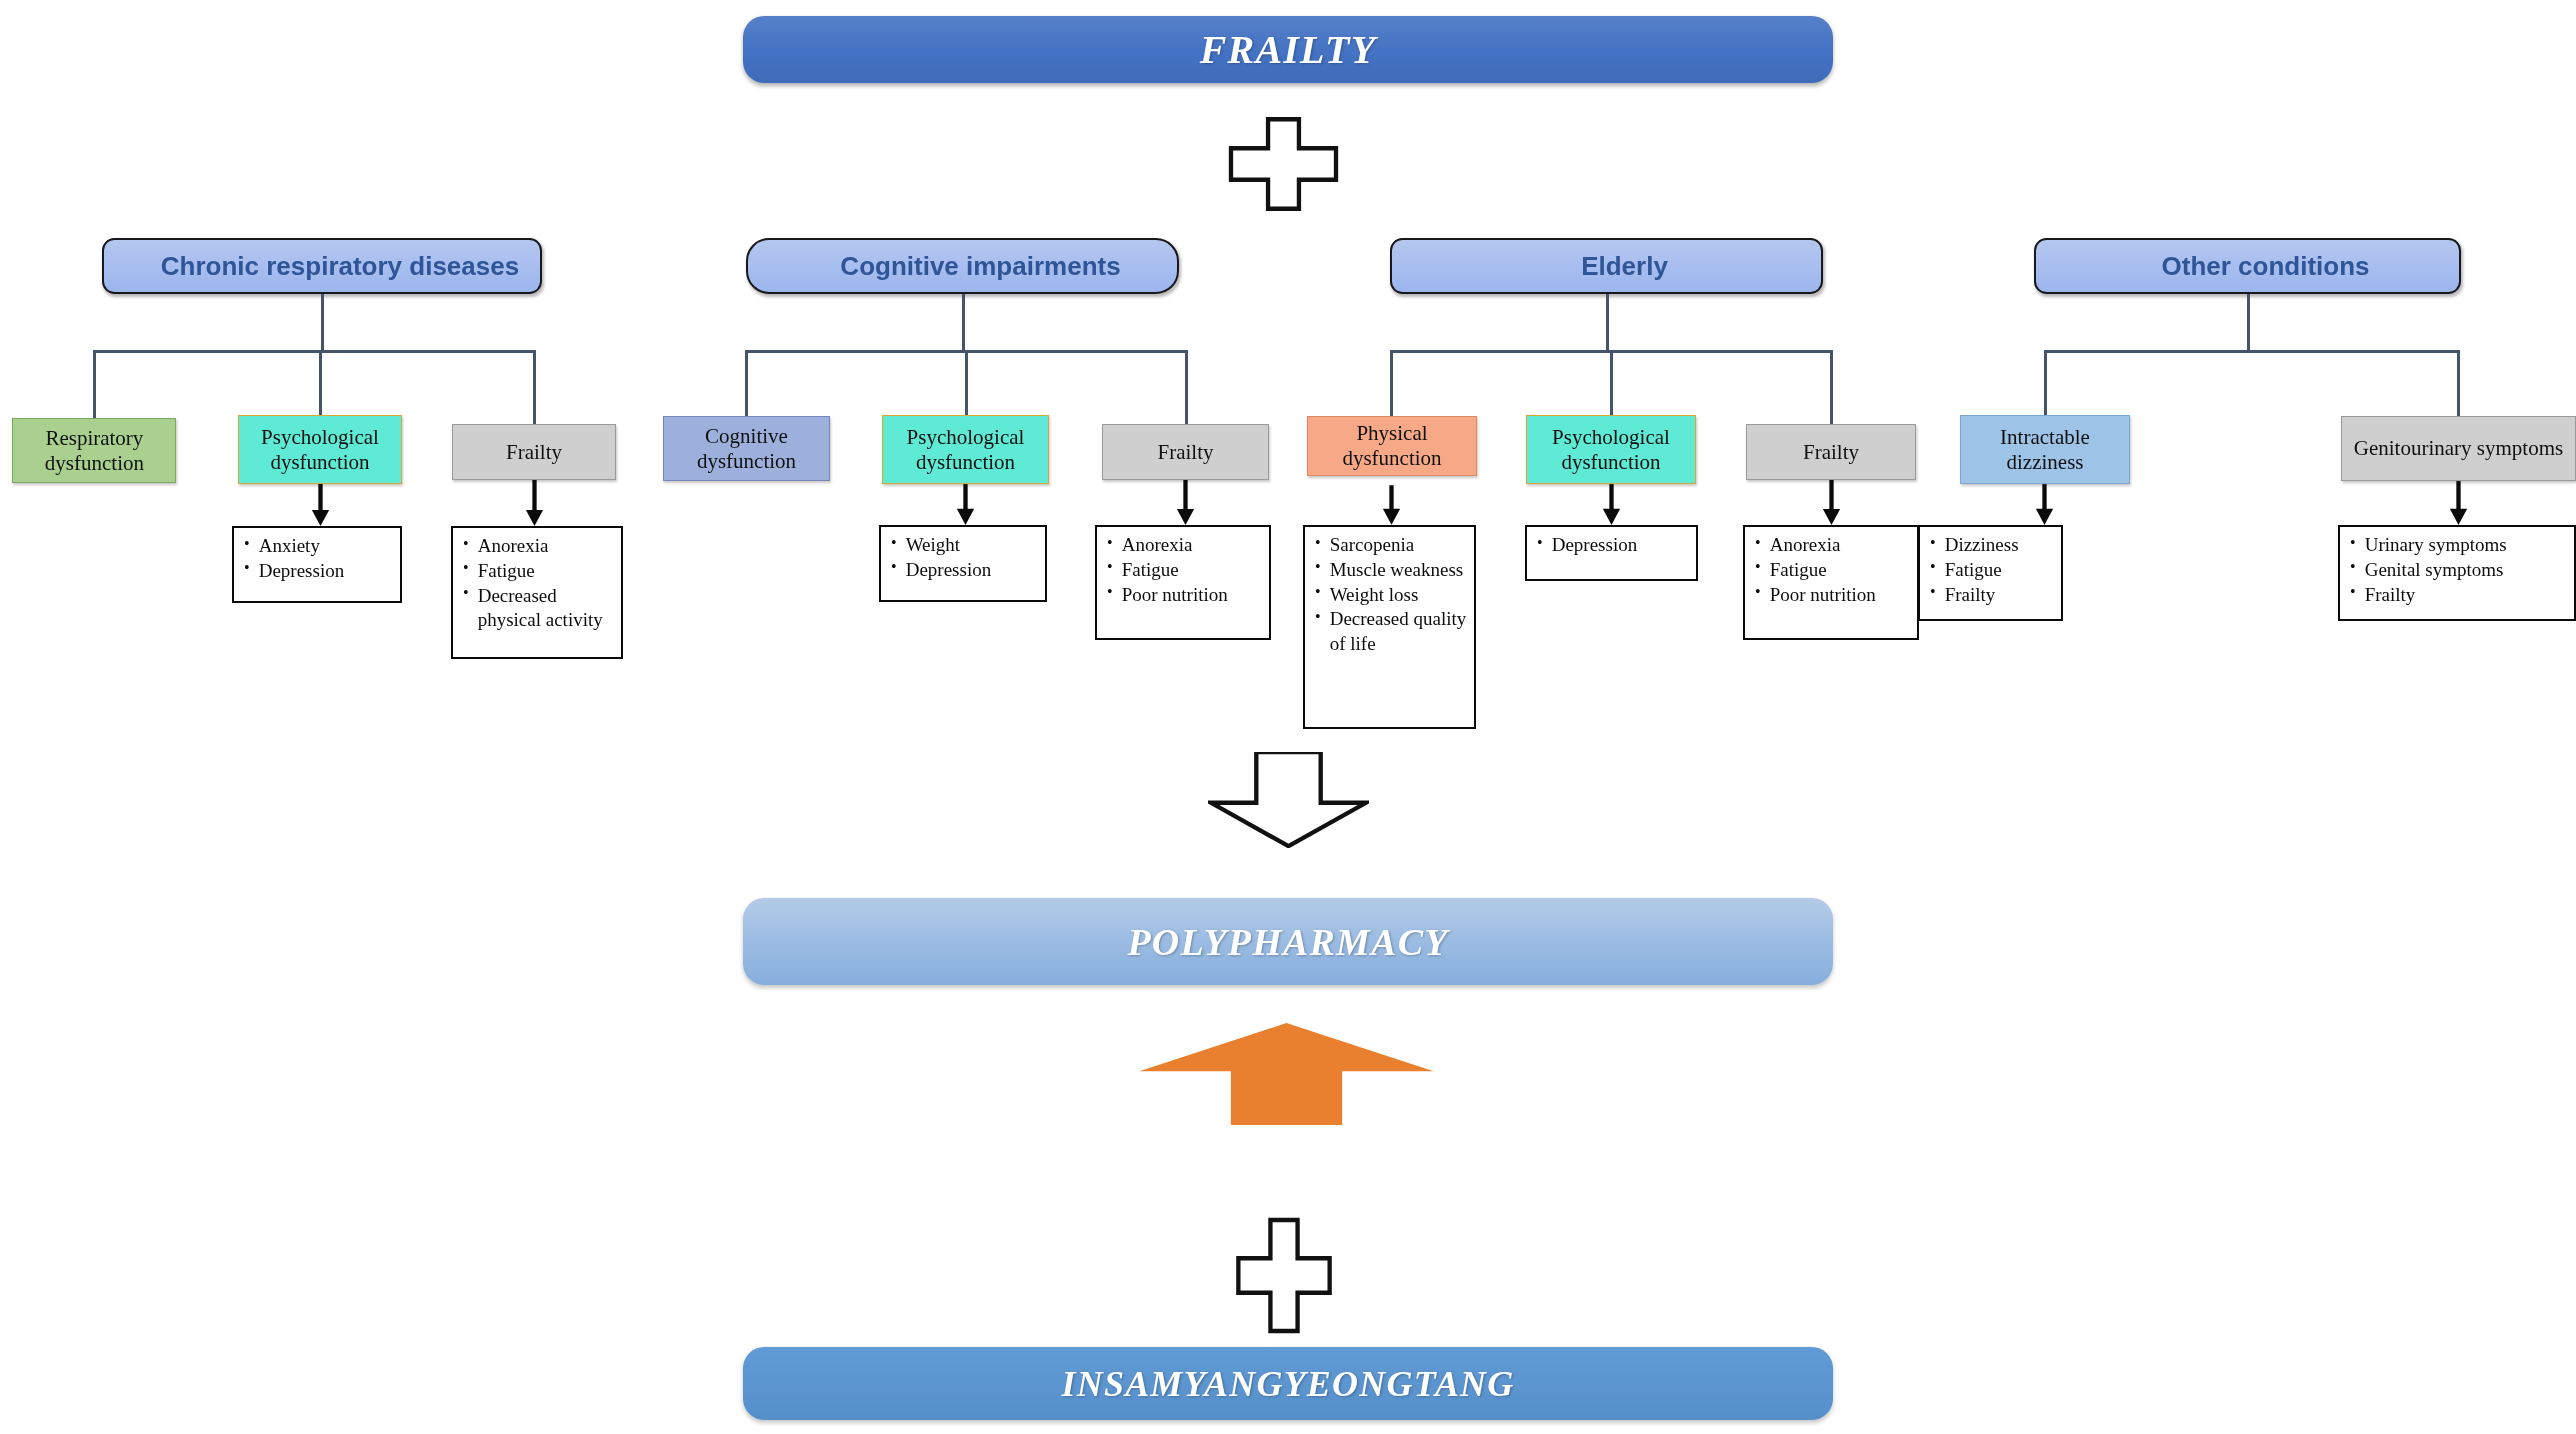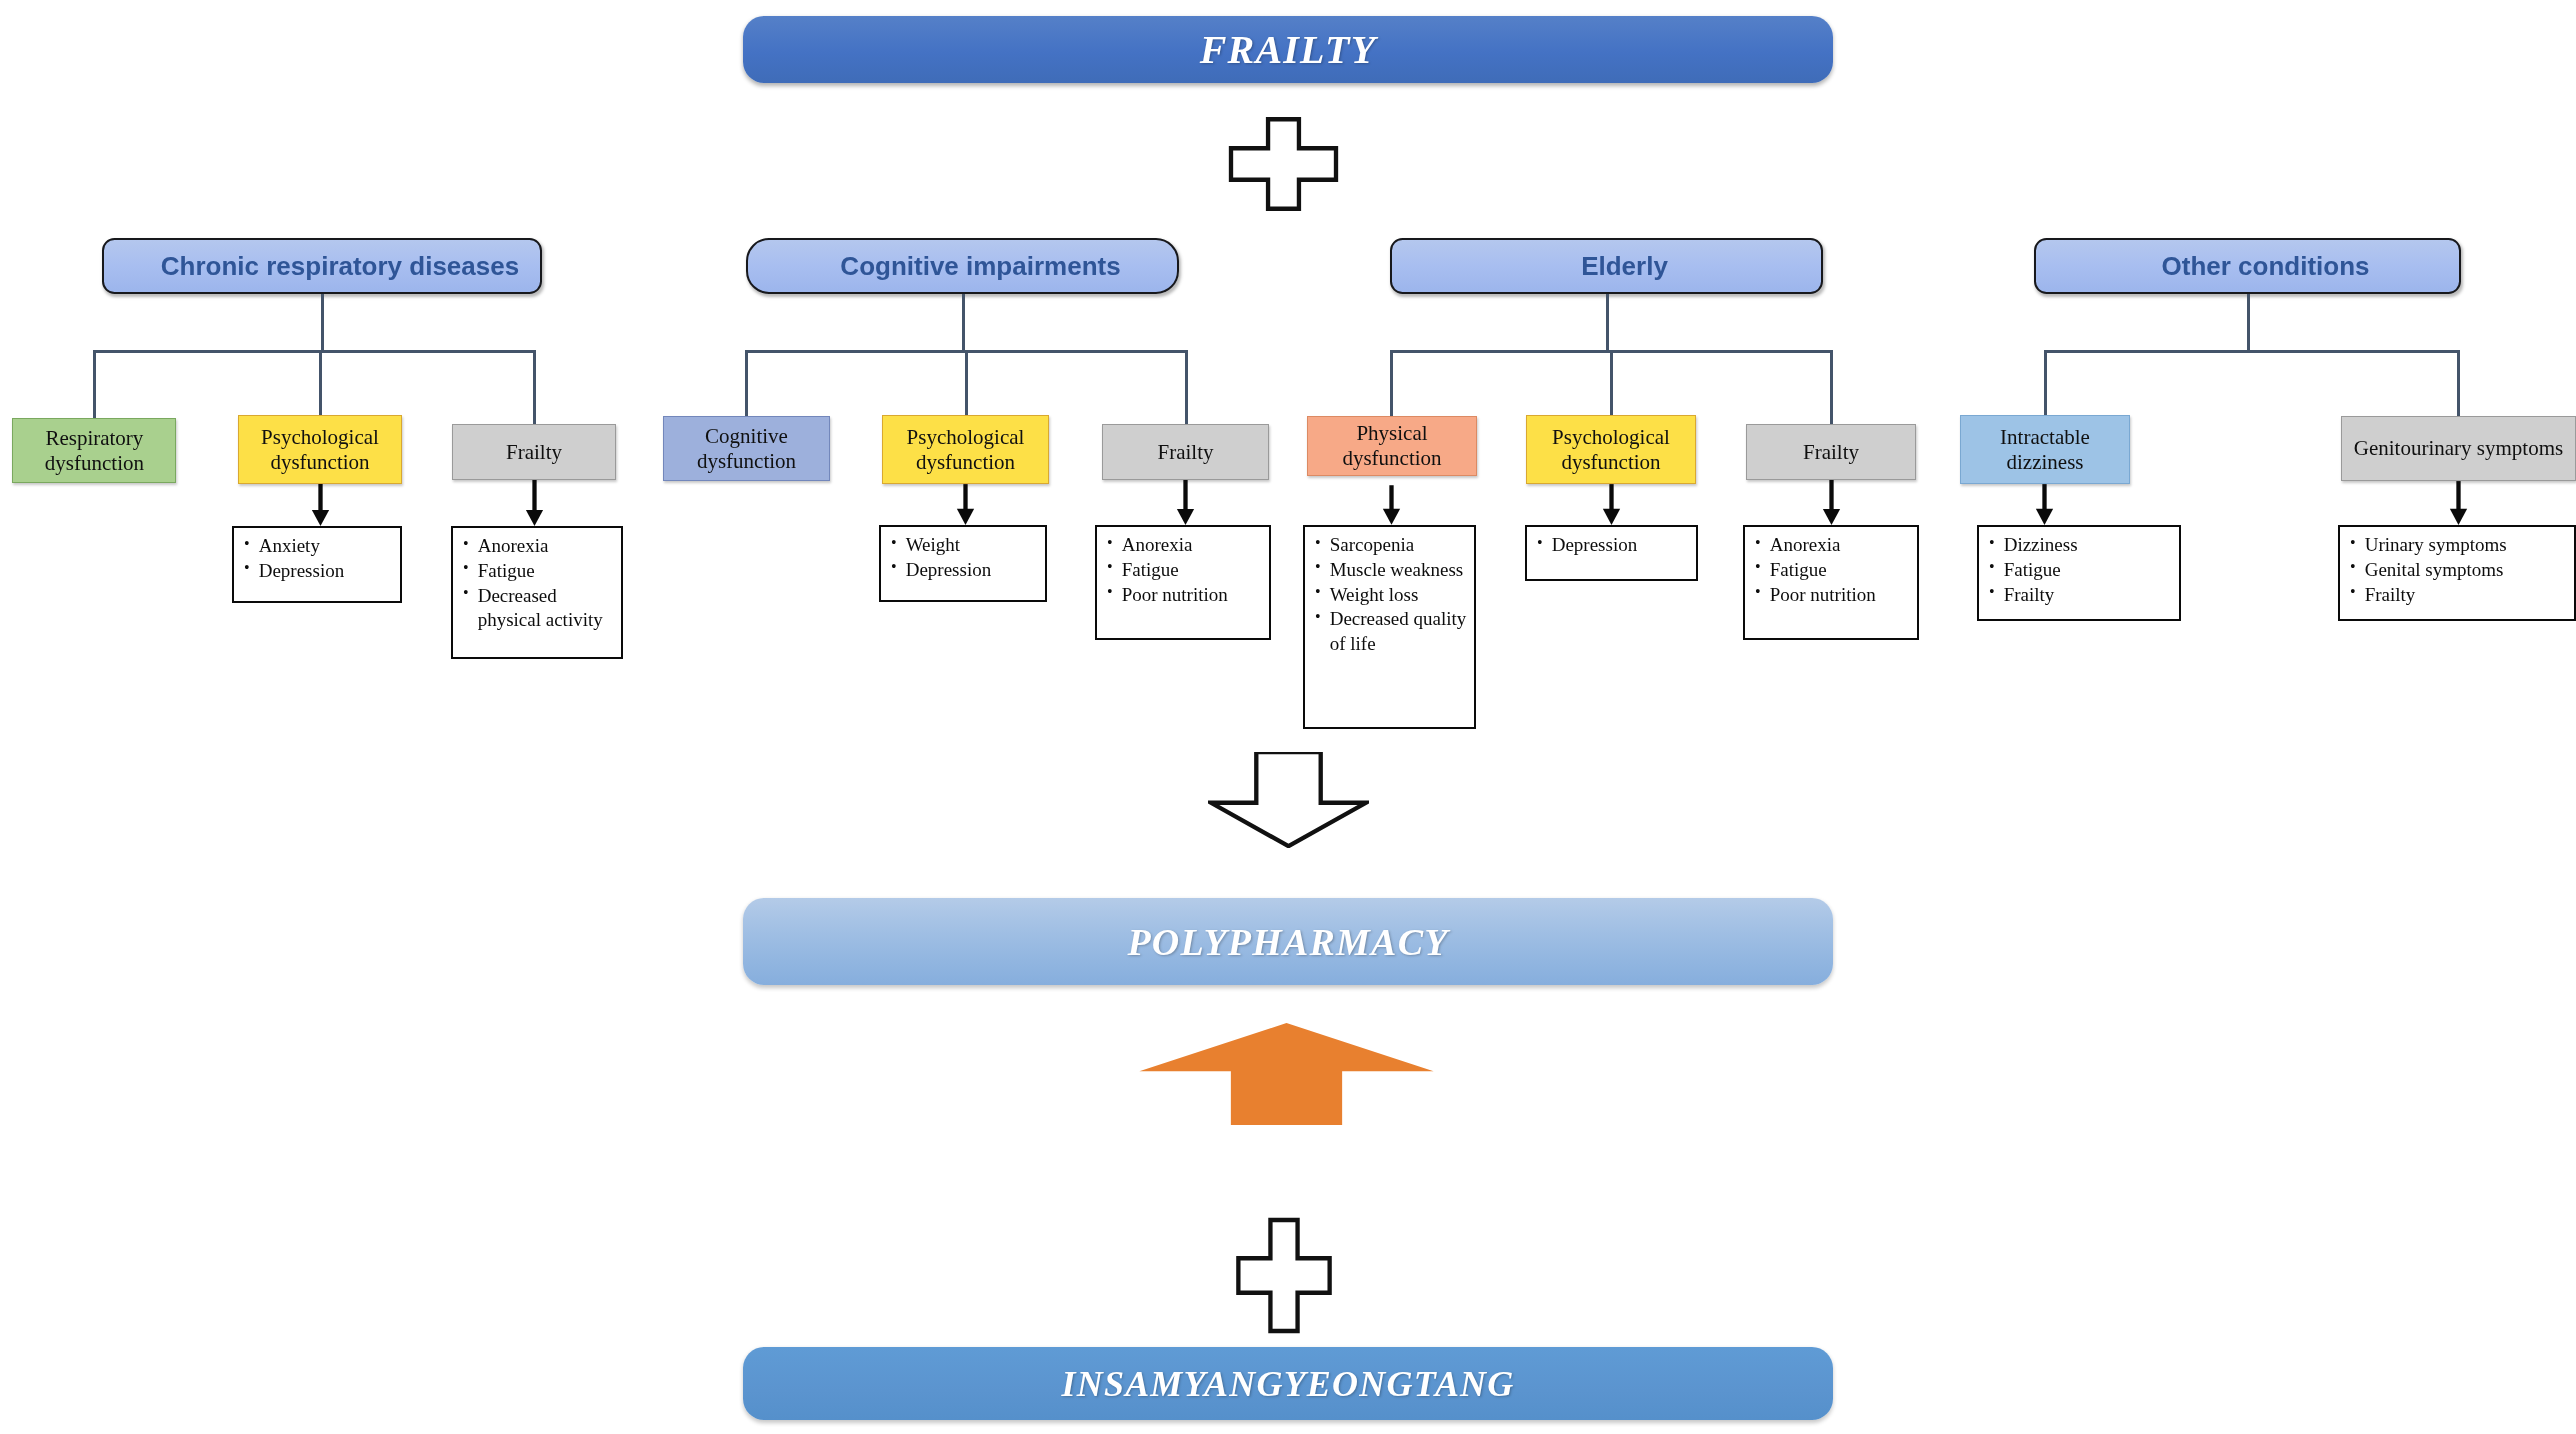--- a/index.html
+++ b/index.html
@@ -104,21 +104,21 @@
     display: flex; align-items: center; justify-content: center;
     text-align: center;
     font-size: 21px;
     line-height: 1.18;
     color: #101010;
     box-sizing: border-box;
     box-shadow: 1.2px 1.9px 2.5px rgba(0,0,0,0.22);
     padding: 2.5px 3.7px;
   }
   .c-green  { background: #a9d08e; border-color: #7aa85f; }
-  .c-yellow { background: #fde047; border-color: #d9a830; }
+  .c-yellow { background: #5eead4; border-color: #d9a830; }
   .c-gray   { background: #cfcfcf; border-color: #9a9a9a; }
   .c-blue   { background: #9db0dc; border-color: #7387bb; }
   .c-salmon { background: #f7a987; border-color: #dc8a63; }
   .c-lblue  { background: #9dc3e6; border-color: #7aa8d2; }
 
   
   .sym-box {
     position: absolute;
     background: #ffffff;
     border: 2.5px solid #0a0a0a;
@@ -281,21 +281,21 @@
       <div class="conn-v" style="left:2247px; top:294px; height:58px;"></div>
       <div class="conn-h" style="left:2044px; top:350px; width:416px;"></div>
       <div class="conn-v" style="left:2044px; top:350px; height:65px;"></div>
       <div class="dys-box c-lblue" style="left: 1960px; top: 415px; width: 170px; height: 69px;">Intractable dizziness</div>
       <div class="arrow-down" style="left: 2034px; top: 484px; height: 41px;">
         <svg viewBox="0 0 34 66" width="21" height="41">
           <line x1="17" y1="0" x2="17" y2="44" stroke="#0a0a0a" stroke-width="7"></line>
           <path d="M3,40 L31,40 L17,66 Z" fill="#0a0a0a"></path>
         </svg>
       </div>
-      <div class="sym-box" style="left: 1977px; top: 525px; width: 204px; min-height: 96px;">
+      <div class="sym-box" style="left: 1918px; top: 525px; width: 145px; min-height: 96px;">
         <ul>
           <li>Dizziness</li>
           <li>Fatigue</li>
           <li>Frailty</li>
         </ul>
       </div>
       <div class="conn-v" style="left:2457px; top:350px; height:66px;"></div>
       <div class="dys-box c-gray" style="left: 2341px; top: 416px; width: 235px; height: 65px;">Genitourinary symptoms</div>
       <div class="arrow-down" style="left: 2448px; top: 481px; height: 44px;">
         <svg viewBox="0 0 34 71" width="21" height="44">

